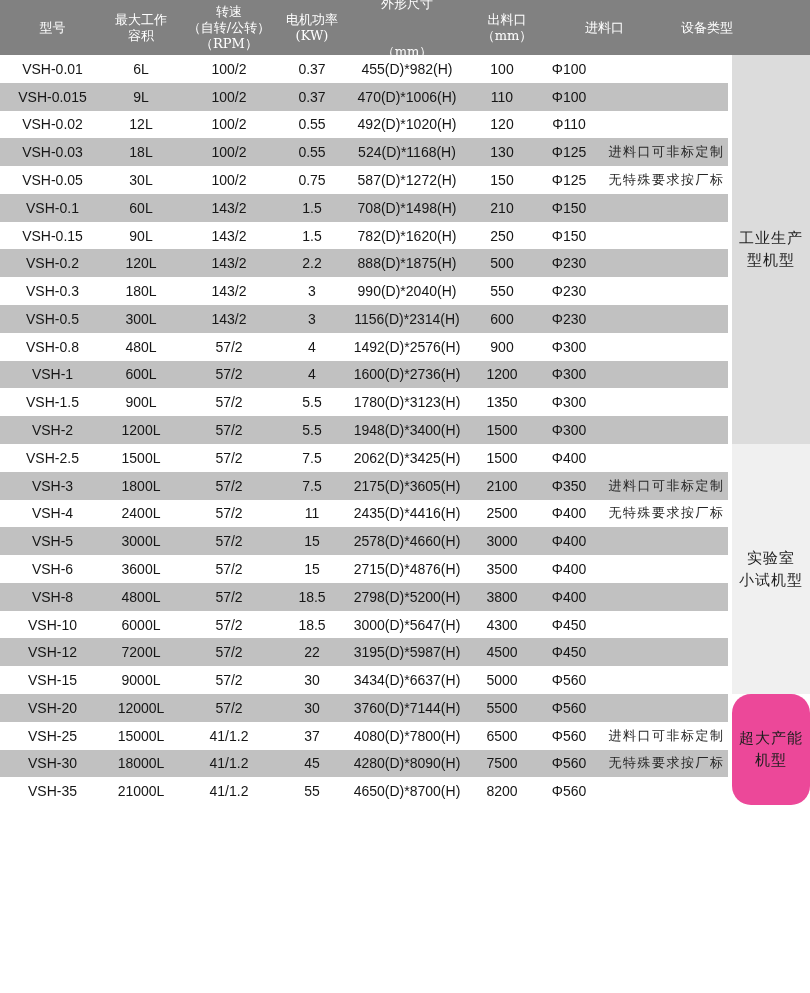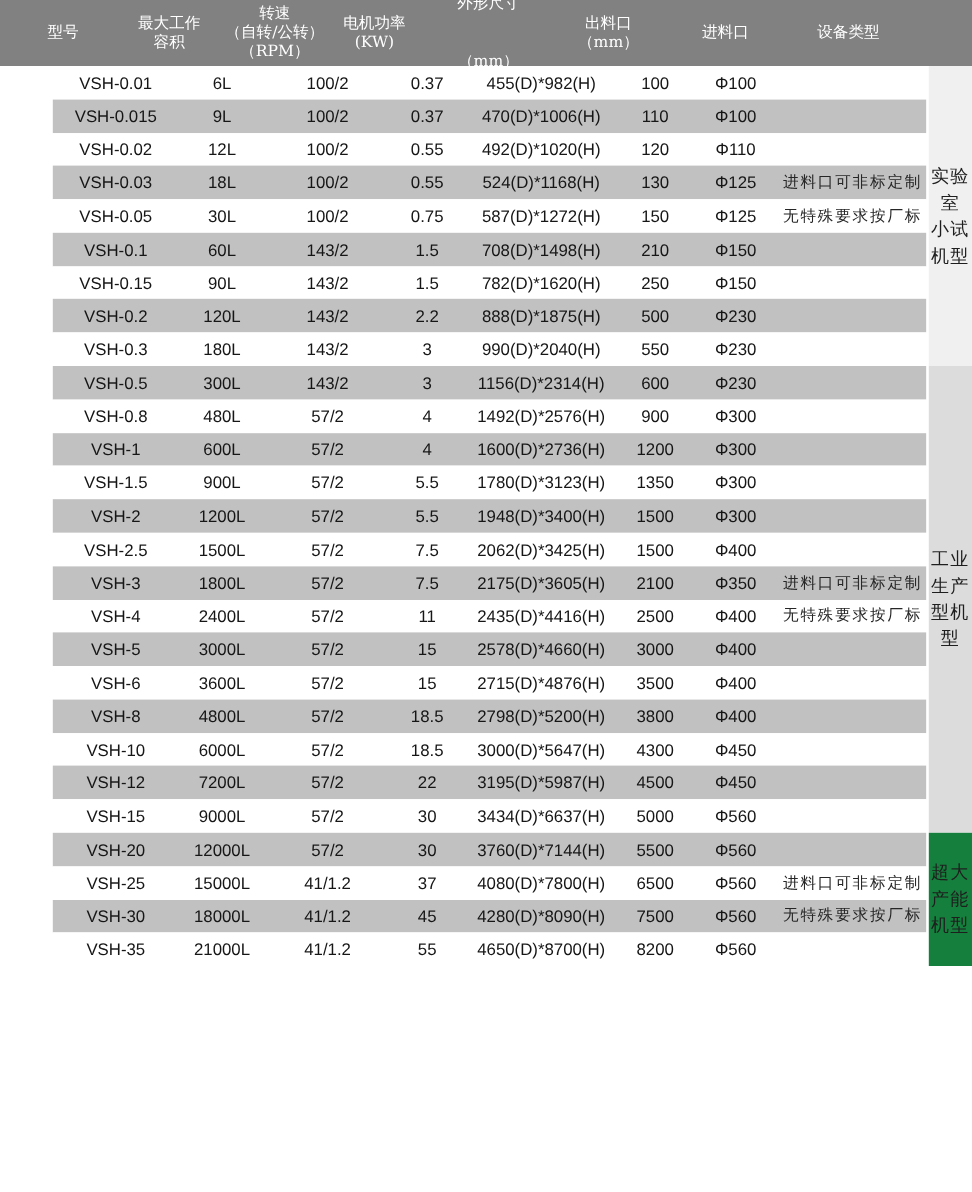--- a/index.html
+++ b/index.html
@@ -35,21 +35,20 @@
   .w3 { width: 62px; }
   .w4 { width: 128px; gap: 32px; }
   .w5 { width: 62px; }
   .w6 { width: 72px; }
   .w7 { width: 123px; }
   .w8 { width: 82px; }
   
   .tbody-wrap {
     height: 750px;
     display: flex;
-    margin-left: 44px;
   }
   .rows {
     width: 728px;
     display: flex;
     flex-direction: column;
   }
   .row {
     flex: 1 1 0;
     display: flex;
     align-items: center;
@@ -394,27 +393,27 @@
           <div class="cell w2">41/1.2</div>
           <div class="cell w3">55</div>
           <div class="cell w4">4650(D)*8700(H)</div>
           <div class="cell w5">8200</div>
           <div class="cell w6">Φ560</div>
           <div class="cell w7 inlet"></div>
         </div>
       </div>
     <div class="gapcol"></div>
     <div class="typecol" id="typecol">
+        <div class="typeblock" style="flex-grow: 14; flex-basis: 0px; background: rgb(220, 220, 220);">
+          <div>工业生产</div>
+          <div>型机型</div>
+        </div>
         <div class="typeblock" style="flex-grow: 9; flex-basis: 0px; background: rgb(240, 240, 240);">
           <div>实验室</div>
           <div>小试机型</div>
         </div>
-        <div class="typeblock" style="flex-grow: 14; flex-basis: 0px; background: rgb(220, 220, 220);">
-          <div>工业生产</div>
-          <div>型机型</div>
-        </div>
-        <div class="typeblock" style="flex-grow: 4; flex-basis: 0px; background: #15803d;">
+        <div class="typeblock" style="flex-grow: 4; flex-basis: 0px; background: #ec4899; border-radius: 19px;">
           <div>超大产能</div>
           <div>机型</div>
         </div>
       </div>
   </div>
 </div>
 
 </body></html>

